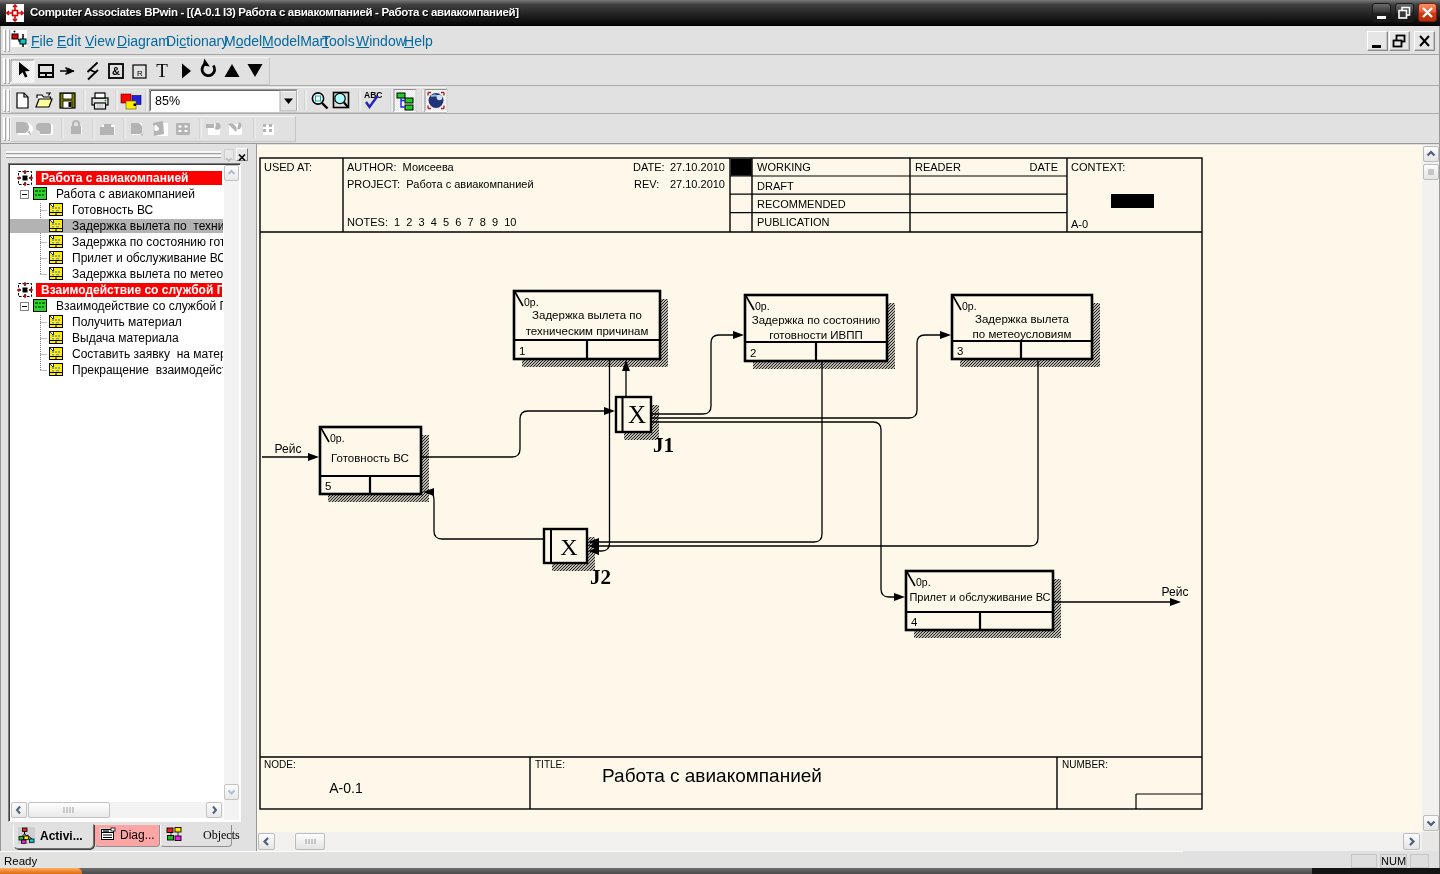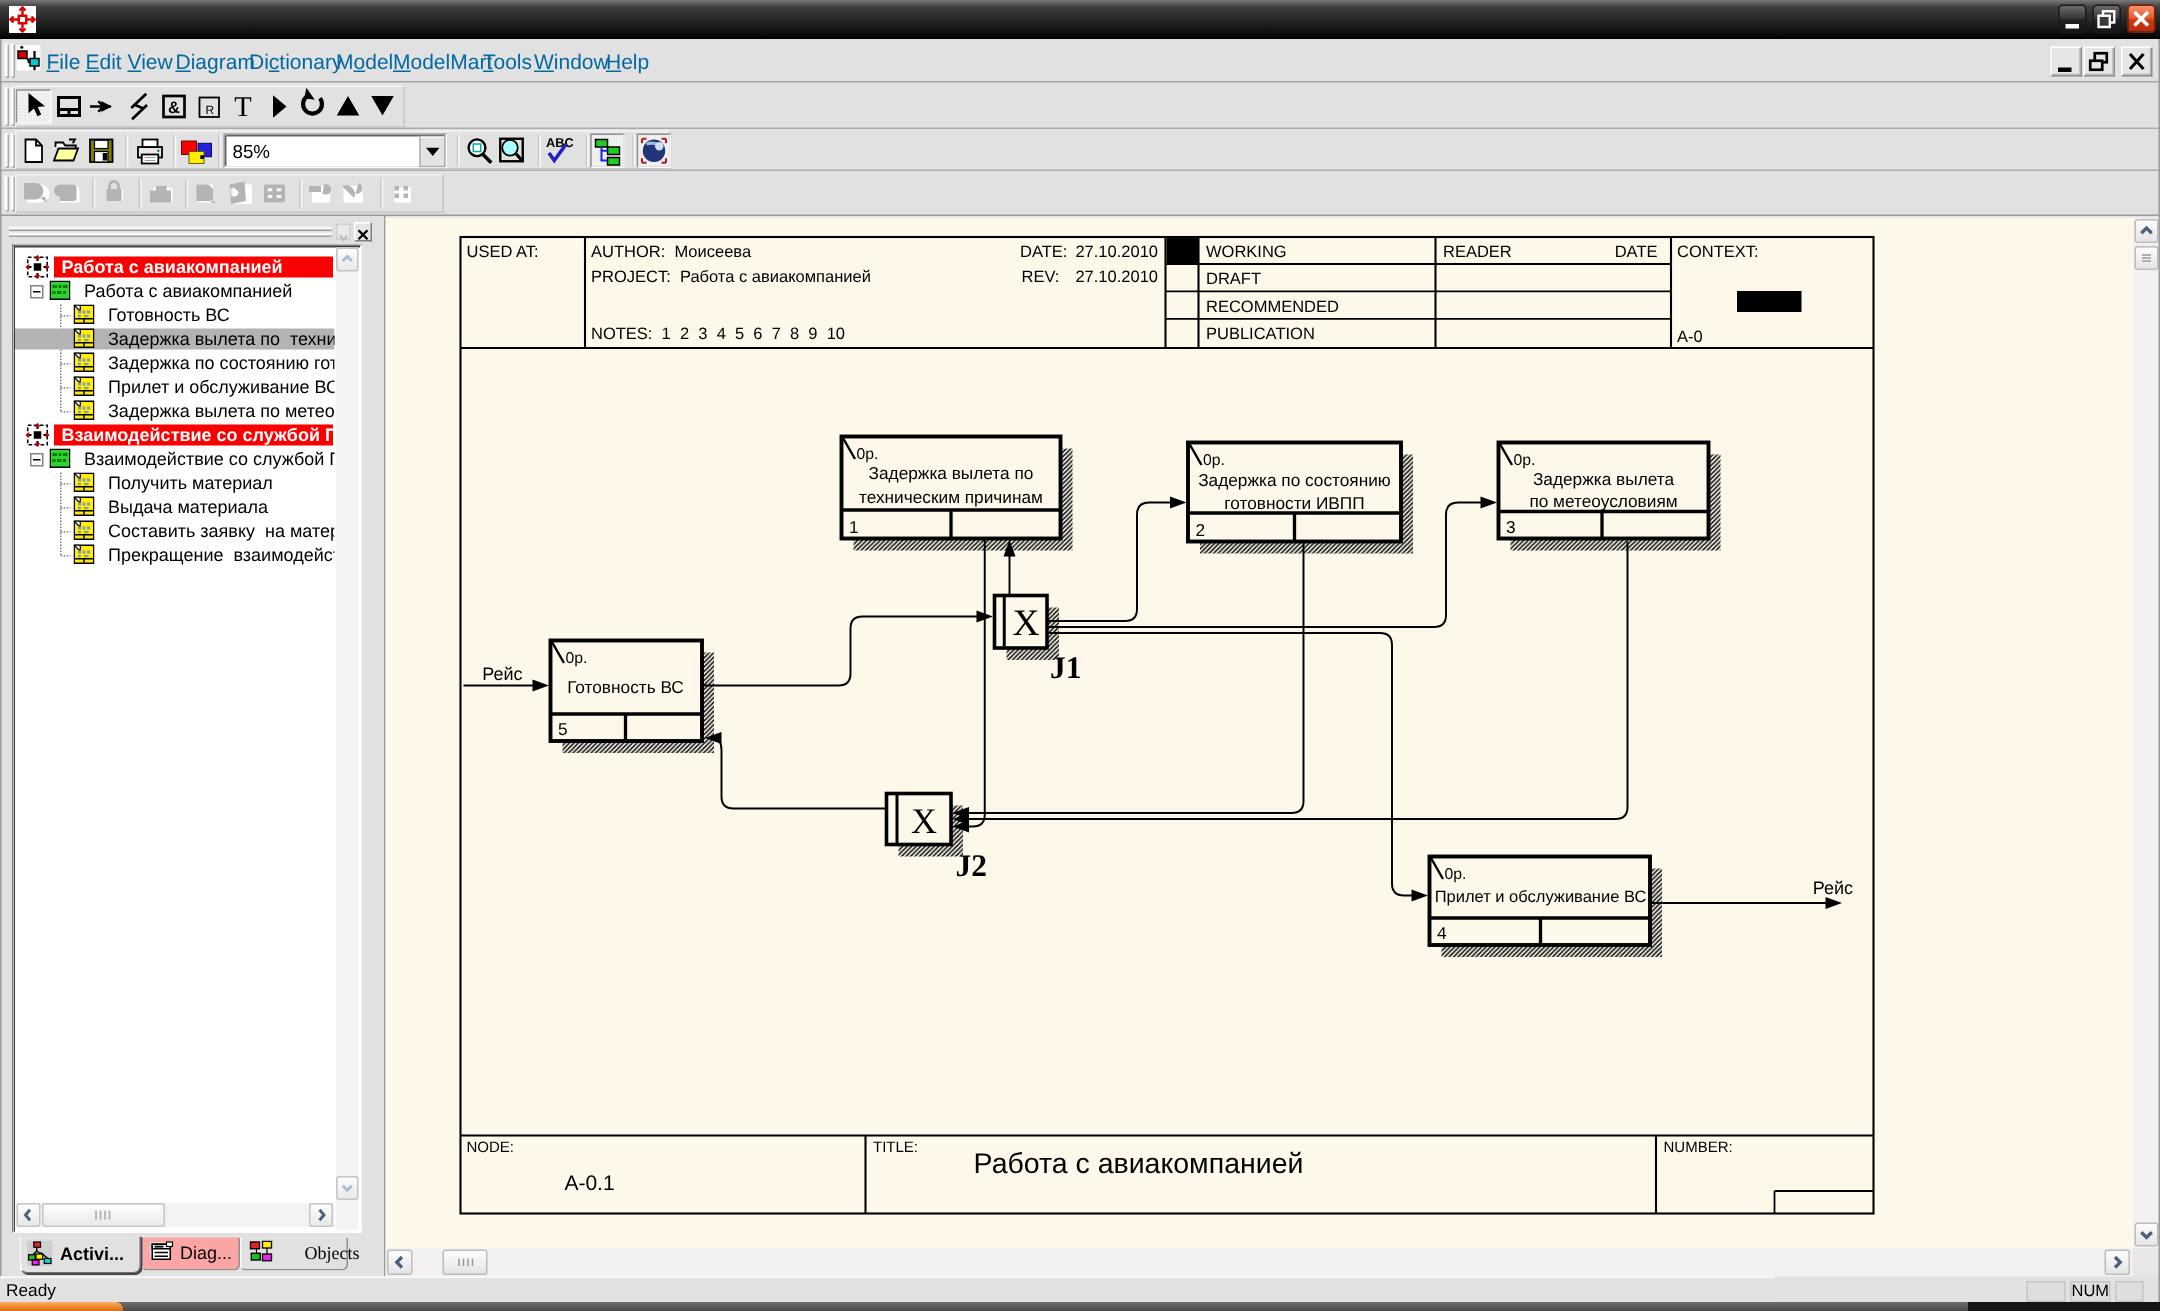--- a/index.html
+++ b/index.html
@@ -12,20 +12,21 @@
 <div class="abs" id="titlebar" style="left:0;top:0;width:1440px;height:26px;background:linear-gradient(#7a7a7a,#3f3f3f 18%,#232323 55%,#0a0a0a 90%,#000);">
   <div class="abs" style="left:6px;top:4px;width:18px;height:18px;background:#fff;">
     <svg width="18" height="18" viewBox="0 0 18 18">
       <g stroke="#d00" stroke-width="1.6" fill="none">
         <rect x="6.5" y="6.5" width="5" height="5"></rect>
         <path d="M9 1 V6 M9 12 V17 M1 9 H6 M12 9 H17"></path>
         <path d="M7 3 L9 1 L11 3 M7 15 L9 17 L11 15 M3 7 L1 9 L3 11 M15 7 L17 9 L15 11"></path>
       </g>
     </svg>
   </div>
+  <div class="abs" style="left:30px;top:6px;color:#fff;font-size:11.5px;font-weight:bold;letter-spacing:-0.34px;text-shadow:1px 1px 1px #000;">Computer Associates BPwin - [(A-0.1 I3) Работа с авиакомпанией - Работа с авиакомпанией]</div>
 
   <div class="abs" style="left:1372px;top:3px;width:19px;height:19px;border-radius:3px;background:linear-gradient(#6b6b6b,#3a3a3a 45%,#222 55%,#151515);border:1px solid #1a1a1a;">
     <div class="abs" style="left:4px;top:12px;width:9px;height:3px;background:#fff;"></div>
   </div>
   <div class="abs" style="left:1395px;top:3px;width:19px;height:19px;border-radius:3px;background:linear-gradient(#6b6b6b,#3a3a3a 45%,#222 55%,#151515);border:1px solid #1a1a1a;">
     <svg width="17" height="17" viewBox="0 0 17 17">
         <g fill="none" stroke="#fff" stroke-width="1.6">
           <rect x="6" y="3.5" width="7.5" height="7.5"></rect>
           <rect x="3" y="6.5" width="7.5" height="7.5" fill="#3a3a3a"></rect>
         </g>
@@ -543,21 +544,21 @@
           <rect x="6" y="9" width="4.5" height="3.5" fill="#ffee00"></rect>
           <rect x="3.5" y="13" width="4.5" height="3.3" fill="#ee22ee"></rect>
           <rect x="11.5" y="12" width="4.5" height="3.3" fill="#00dddd"></rect>
         </g>
       </svg>
     <div class="abs" style="left:26px;top:4px;font-size:12px;font-weight:bold;">Activi...</div>
   </div>
 </div>
 
 <div class="abs" style="left:256px;top:144px;width:1px;height:708px;background:#9a9a9a;"></div>
-<div class="abs" id="diag" style="left:257px;top:145px;width:1165px;height:687px;background:#fdf8ea;overflow:hidden;padding-left:47px;">
+<div class="abs" id="diag" style="left:257px;top:145px;width:1165px;height:687px;background:#fdf8ea;overflow:hidden;">
   <svg width="1165" height="687" viewBox="257 145 1165 687" id="diagsvg" font-family="Liberation Sans, sans-serif">
     <defs>
       <pattern id="sh" width="3" height="3" patternUnits="userSpaceOnUse">
         <path d="M-1,1 L1,-1 M0,3 L3,0 M2,4 L4,2" stroke="#1c1c1c" stroke-width="1.15" fill="none"></path>
       </pattern>
     </defs>
 
     <g stroke="#000" stroke-width="1.4" fill="none">
       <rect x="260" y="158" width="942" height="651"></rect>
       <path d="M260,232 H1202"></path>

